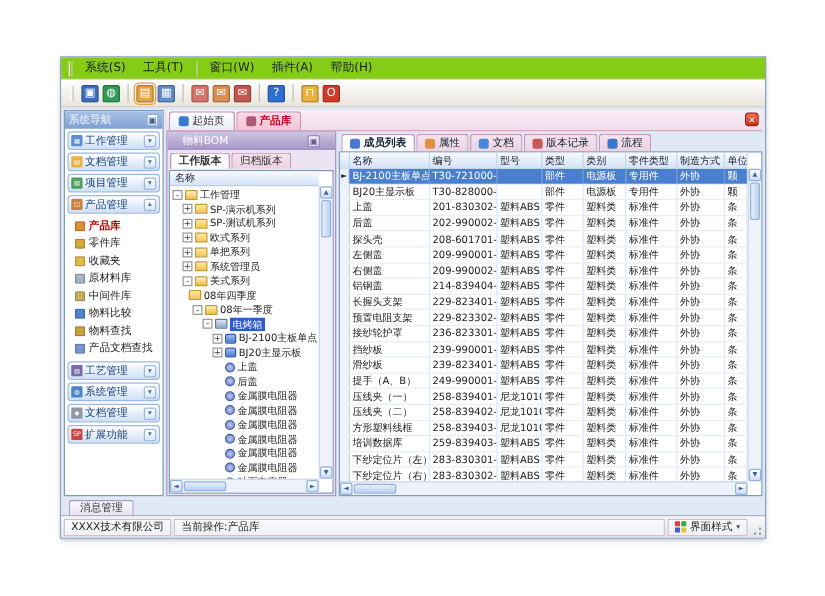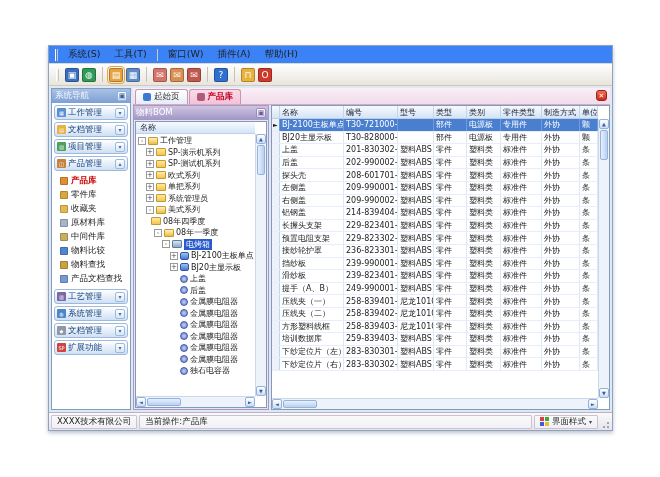--- a/index.html
+++ b/index.html
@@ -5,21 +5,21 @@
   * { margin:0; padding:0; box-sizing:border-box; }
   html,body { width:660px; height:477px; background:#ffffff; overflow:hidden;
     font-family:"DejaVu Sans","Liberation Sans",sans-serif; }
   .canvas { position:relative; width:660px; height:477px; background:#fff; }
 
   .window { position:absolute; left:48px; top:45px; width:565px; height:386px;
     background:#e3edf9; border:1px solid #8fa3bd; box-shadow:0 2px 4px rgba(60,80,120,.35);
     display:flex; flex-direction:column; }
 
   
-  .menubar { height:18px; background:#3b82f6; border-bottom:1px solid #dcd9d0;
+  .menubar { height:18px; background:#84cc16; border-bottom:1px solid #dcd9d0;
     display:flex; align-items:center; padding:0 3px; }
   .grip-v { width:3px; height:12px; border-left:1px solid #fff; border-right:1px solid #c9c5ba; margin:0 3px; }
   .menu-item { padding:1px 7px; font-size:9.5px; color:#222; cursor:default; }
   .menu-sep { width:1px; height:12px; background:#d0ccc2; margin:0 3px; }
   .toolbar { height:22px; background:linear-gradient(#fefefe,#e9e5dc); border-bottom:1px solid #cfcabc;
     display:flex; align-items:center; padding:0 4px; gap:3px; }
   .tb-icon { width:14px; height:14px; border-radius:2px; color:#fff; font-size:9px;
     display:flex; align-items:center; justify-content:center; border:1px solid rgba(0,0,0,.25); }
   .tb-icon.hl { outline:1px solid #e8a33d; outline-offset:1px; background-clip:padding-box; }
   .tb-sep { width:1px; height:15px; background:#c6c1b4; margin:0 3px; }
@@ -63,21 +63,21 @@
   .close-btn { position:absolute; right:3px; top:2px; width:11px; height:11px; border-radius:3px;
     background:linear-gradient(#f07050,#cc2a1a); color:#fff; font-size:7px;
     display:flex; align-items:center; justify-content:center; border:1px solid #a02014; }
 
   .panels { flex:1; min-height:0; display:flex; gap:2px; }
 
   
   .bom-panel { width:136px; flex:none; display:flex; flex-direction:column;
     border:1px solid #ab97c2; background:#ece3f2; }
   .bom-header { height:14px; flex:none; background:linear-gradient(#cfc5e2,#a195c4);
-    color:#fff; font-size:8.5px; display:flex; align-items:center; justify-content:space-between; padding:0 2px; }
+    color:#fff; font-size:8.5px; display:flex; align-items:center; justify-content:space-between; padding:0 12px; }
   .bom-btn { width:10px; height:10px; font-size:7px; background:linear-gradient(#fff,#ddd4ec);
     color:#6a5a94; border:1px solid #9a8cba; border-radius:2px; display:flex; align-items:center; justify-content:center; }
   .bom-tabs { height:15px; flex:none; display:flex; align-items:flex-end; gap:1px; padding:1px 2px 0; }
   .bom-tab { height:13px; padding:0 6px; font-size:8.5px; display:flex; align-items:center;
     border:1px solid #c49ab6; border-bottom:none; border-radius:3px 3px 0 0;
     background:linear-gradient(#f6e3ee,#ecd2e2); color:#333; }
   .bom-tab.active { background:#fdfbfe; font-weight:bold; }
   .tree-box { flex:1; min-height:0; margin:1px; border:1px solid #7f9db9; background:#fff;
     position:relative; display:flex; flex-direction:column; overflow:hidden; }
   .tree-colheader { height:12px; flex:none; background:linear-gradient(#f6fafe,#d5e4f6);
@@ -290,20 +290,24 @@
           <div class="close-btn">✕</div>
         </div>
 
         <div class="panels">
 
           <div class="bom-panel">
             <div class="bom-header">
               <span>物料BOM</span>
               <span class="bom-btn">▣</span>
             </div>
+            <div class="bom-tabs">
+                <div class="bom-tab active">工作版本</div>
+                <div class="bom-tab">归档版本</div>
+              </div>
             <div class="tree-box">
               <div class="tree-colheader">
                 <span>名称</span>
               </div>
               <div class="tree-rows">
                   <div class="tree-row" style="padding-left: 2px;">
                     <div class="expander">-</div>
                     <div class="tree-icon folder-open"></div>
                     <div class="tree-label">工作管理</div>
                   </div>
@@ -417,20 +421,42 @@
                 <div class="hscroll">
                   <div class="arr">◄</div>
                   <div class="hthumb"></div>
                   <div class="sspace"></div>
                   <div class="arr">►</div>
                 </div>
               </div>
           </div>
 
           <div class="detail-panel">
+            <div class="detail-tabs">
+                <div class="detail-tab active">
+                  <div class="tab-icon" style="background: rgb(72, 120, 208);"></div>
+                  <div class="detail-tab-label">成员列表</div>
+                </div>
+                <div class="detail-tab">
+                  <div class="tab-icon" style="background: rgb(224, 144, 64);"></div>
+                  <div class="detail-tab-label">属性</div>
+                </div>
+                <div class="detail-tab">
+                  <div class="tab-icon" style="background: rgb(72, 136, 216);"></div>
+                  <div class="detail-tab-label">文档</div>
+                </div>
+                <div class="detail-tab">
+                  <div class="tab-icon" style="background: rgb(200, 88, 88);"></div>
+                  <div class="detail-tab-label">版本记录</div>
+                </div>
+                <div class="detail-tab">
+                  <div class="tab-icon" style="background: rgb(58, 120, 200);"></div>
+                  <div class="detail-tab-label">流程</div>
+                </div>
+              </div>
             <div class="table-box">
               <div class="tbl-header">
                   <div class="cell"></div>
                   <div class="cell">名称</div>
                   <div class="cell">编号</div>
                   <div class="cell">型号</div>
                   <div class="cell">类型</div>
                   <div class="cell">类别</div>
                   <div class="cell">零件类型</div>
                   <div class="cell">制造方式</div>
@@ -670,20 +696,23 @@
                   <div class="sspace"></div>
                   <div class="arr">►</div>
                 </div>
               </div>
           </div>
 
         </div>
       </div>
     </div>
 
+    <div class="msgrow">
+      <div class="msg-tab">消息管理</div>
+    </div>
 
     <div class="statusbar">
       <div class="st-cell">XXXX技术有限公司</div>
       <div class="st-cell grow">当前操作:产品库</div>
       <div class="st-cell style-cell">
         <span class="style-grid">
             <i style="background: rgb(226, 60, 60);"></i>
             <i style="background: rgb(60, 169, 60);"></i>
             <i style="background: rgb(60, 92, 226);"></i>
             <i style="background: rgb(226, 194, 60);"></i>

